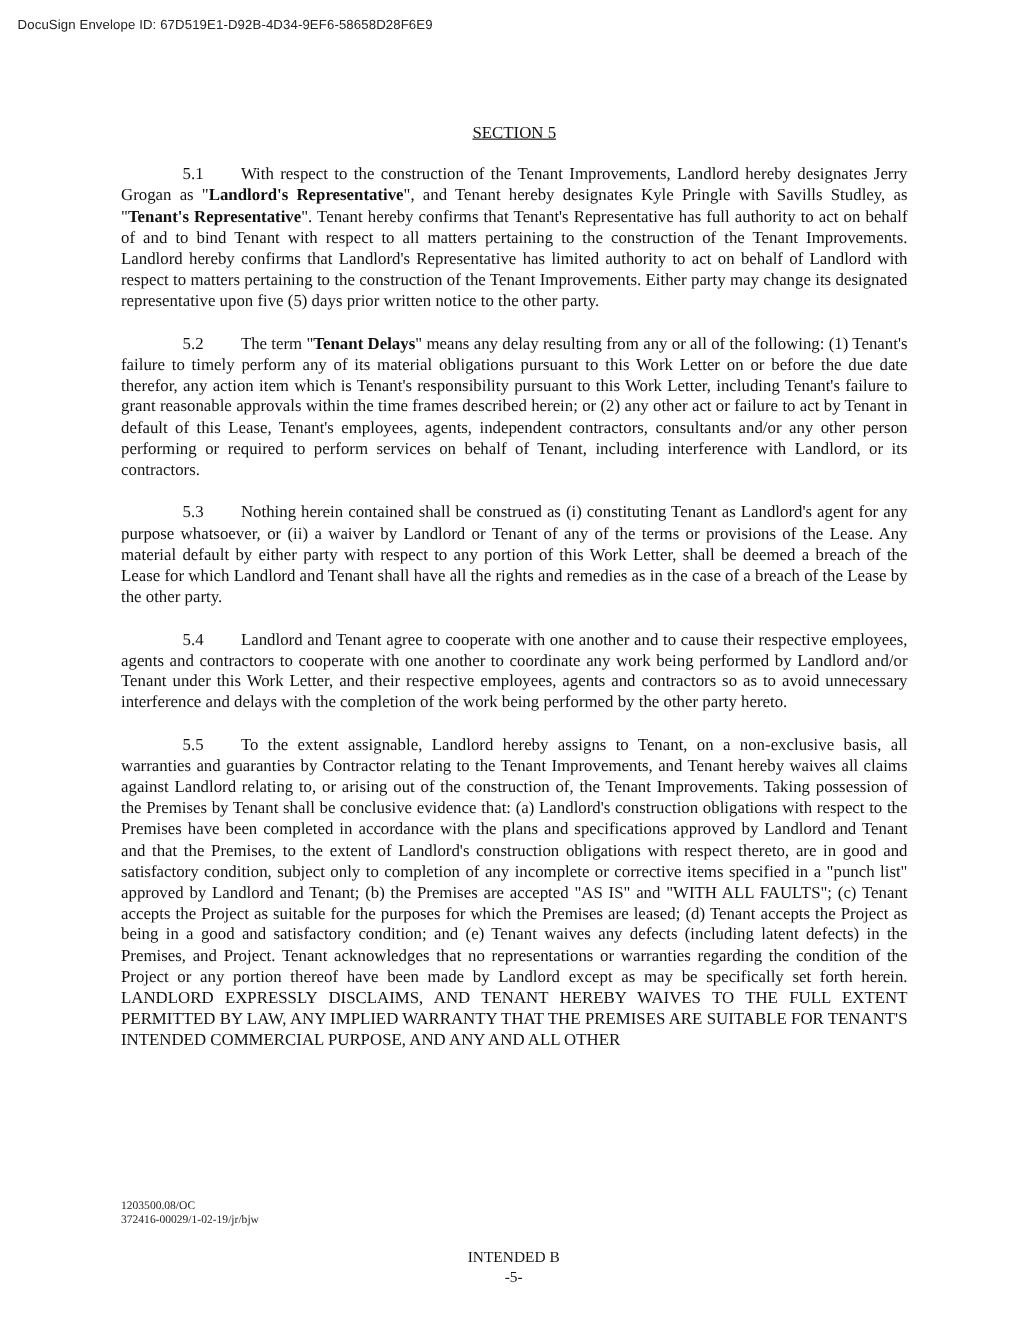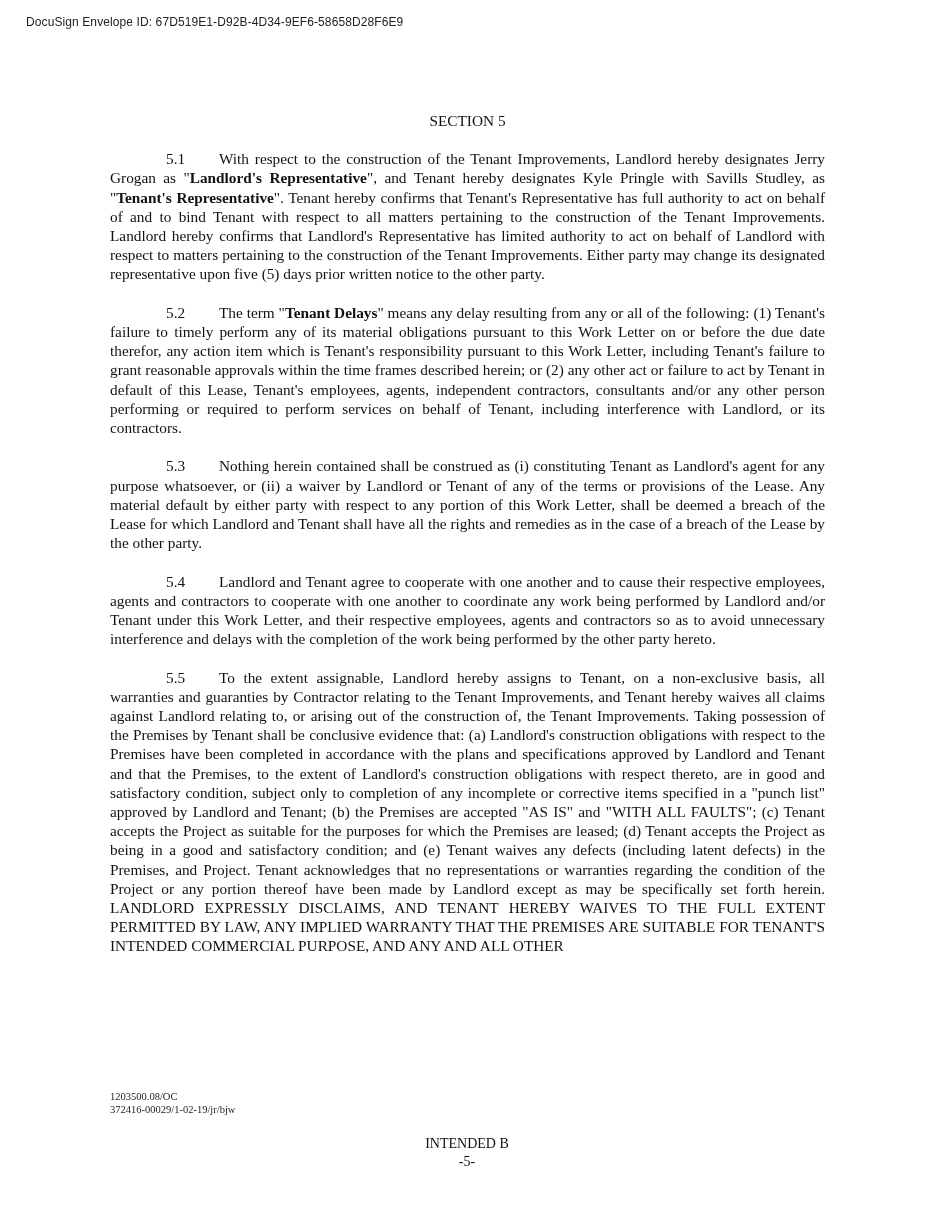--- a/index.html
+++ b/index.html
@@ -1,22 +1,22 @@
 <!DOCTYPE html>
 <html><head>
 <meta charset="utf-8">
 <style>
   html, body { margin:0; padding:0; background:#ffffff; }
   body { width:934px; height:1208px; position:relative; overflow:hidden; color:#111; }
-  .envelope { position:absolute; left:26px; top:15px; font-family:"Liberation Sans", sans-serif; font-size:12px; color:#222; letter-spacing:0.1px; }
+  .envelope { position:absolute; left:16px; top:15px; font-family:"Liberation Sans", sans-serif; font-size:12px; color:#222; letter-spacing:0.1px; }
   .content { position:absolute; left:110px; top:111px; width:715px; font-family:"Liberation Serif", serif; font-size:15.3px; line-height:19.2px; }
   .content p { margin:0; text-align:justify; text-align-last:left; }
   .intro { margin-bottom:19px !important; }
   .section-head { text-align:center; margin-bottom:19px; }
-  .section-head div { text-align:center; }
+  .section-head div { text-decoration:underline; text-align:center; }
   .para { margin-bottom:19.2px !important; }
   .num { display:inline-block; margin-left:56px; width:53px; }
   b { font-weight:bold; }
   .footer-left { position:absolute; left:110px; top:1090px; font-family:"Liberation Serif", serif; font-size:10.5px; line-height:13px; color:#222; }
   .footer-center { position:absolute; left:367px; width:200px; top:1135px; text-align:center; font-family:"Liberation Serif", serif; font-size:14px; line-height:18px; color:#111; }
 </style>
 </head>
 <body>
 
 <div class="envelope">DocuSign Envelope ID: 67D519E1-D92B-4D34-9EF6-58658D28F6E9</div>

